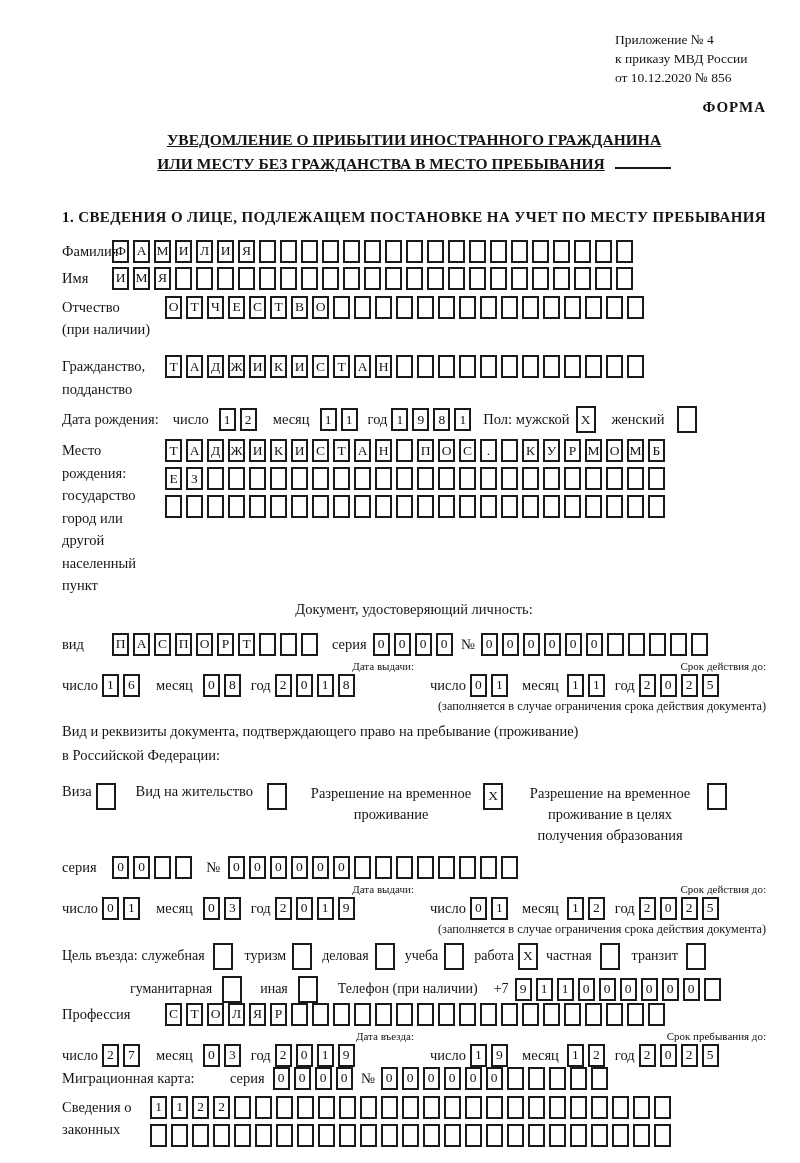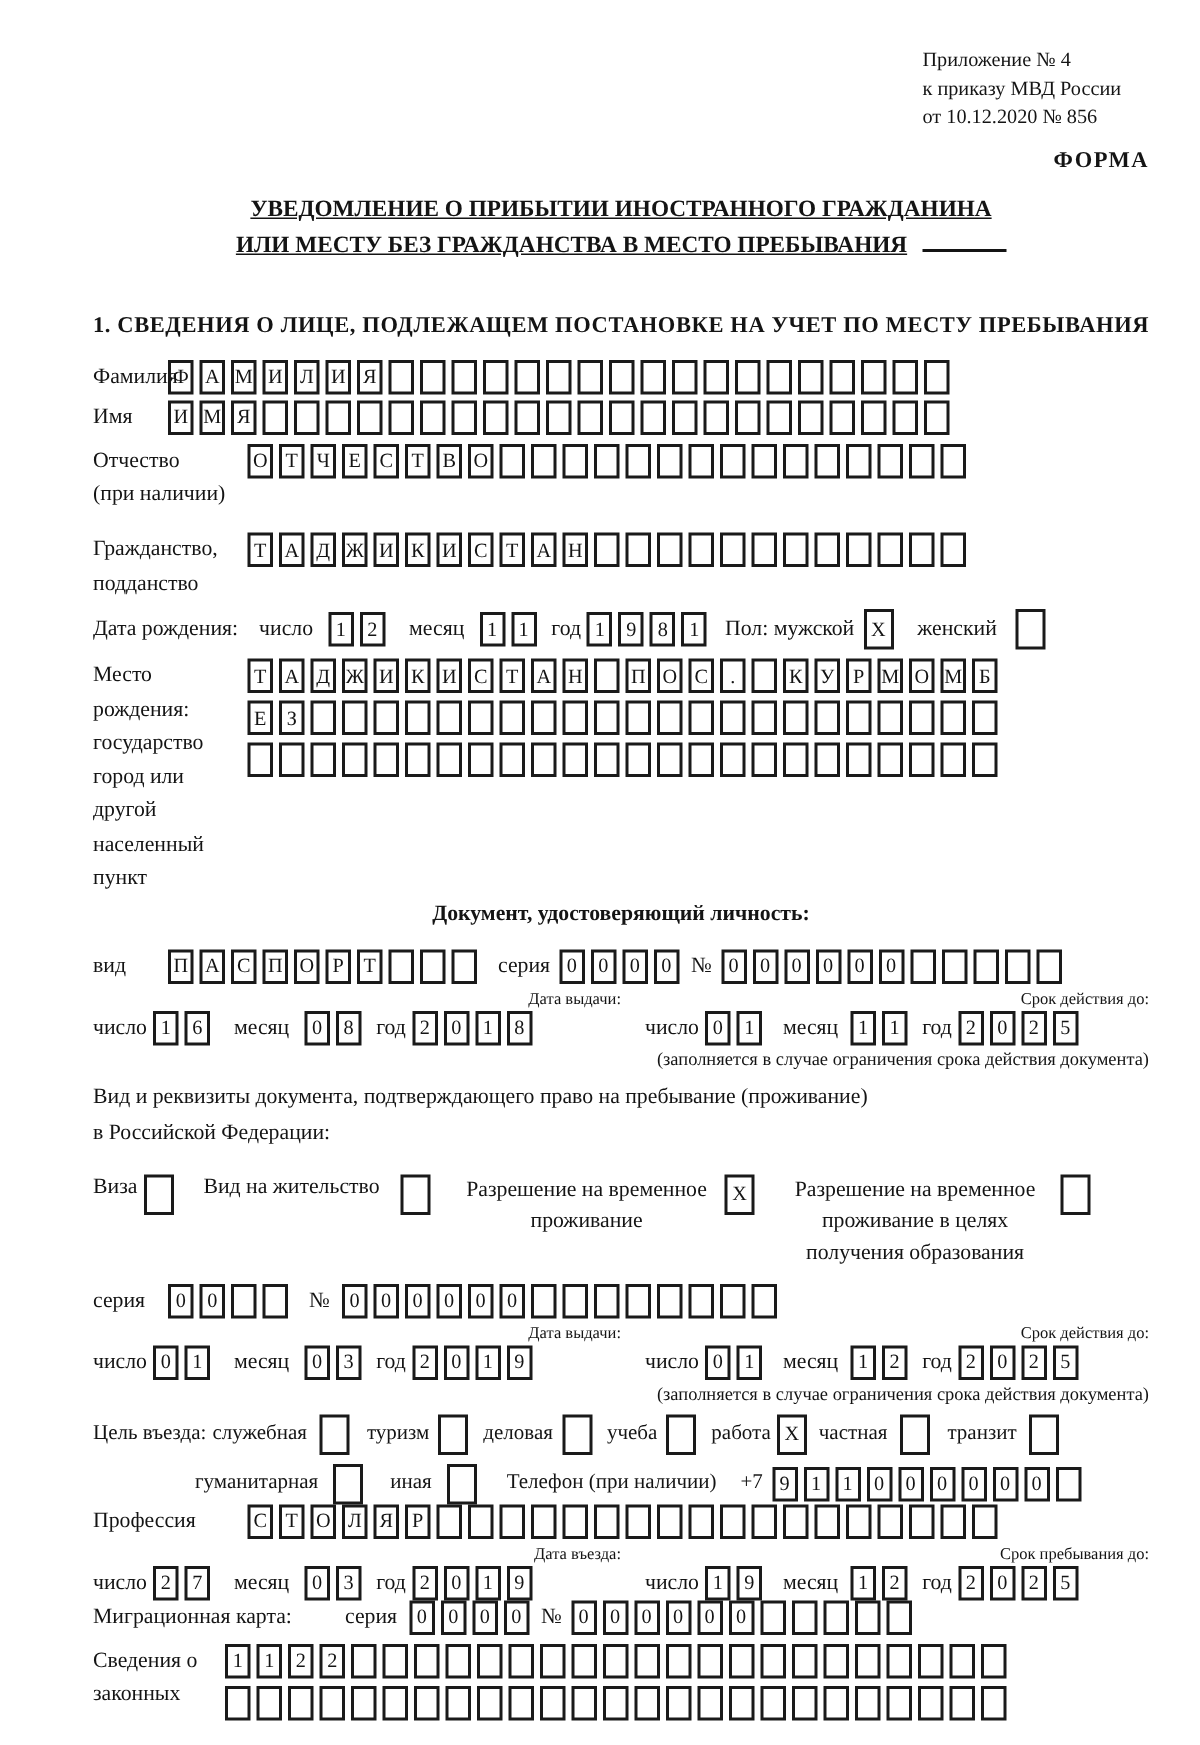--- a/index.html
+++ b/index.html
@@ -36,21 +36,21 @@
     font-size: 13.5px; flex-shrink: 0;
   }
   .lg .cell { width: 20px; height: 27px; }
   .colcells { display: flex; flex-direction: column; }
   .colcells .cells + .cells { margin-top: 5px; }
 
   .ml4{margin-left:4px}.ml6{margin-left:6px}.ml8{margin-left:8px}.ml10{margin-left:10px}
   .ml12{margin-left:12px}.ml14{margin-left:14px}.ml16{margin-left:16px}.ml30{margin-left:30px}
   .mt2{margin-top:15px}.mt6{margin-top:6px}.mt8{margin-top:0}.mt10{margin-top:10px}.mt14{margin-top:14px}
 
-  .center-bold { text-align: center; font-weight: bold; margin-top: 4px; font-size: 14.5px; }
+  .center-bold { text-align: center; font-weight: normal; margin-top: 4px; font-size: 14.5px; }
   .dates { display: flex; margin-top: 4px; }
   .dcol { width: 50%; }
   .dhead { text-align: right; font-size: 11px; margin-bottom: 2px; }
   .dline { display: flex; align-items: center; }
   .dnote { font-size: 12.3px; text-align: right; margin-top: 2px; white-space: nowrap; }
   .para { line-height: 1.65; margin-top: 6px; }
   .sm { font-size: 14px; }
 </style>
 </head>
 <body>

